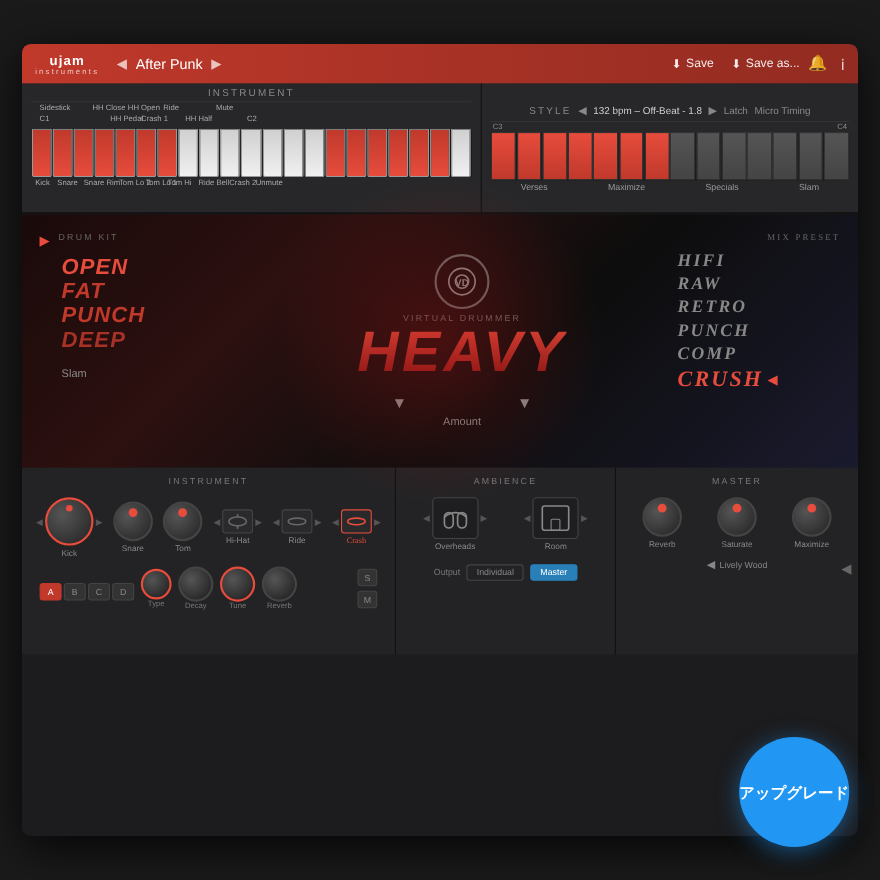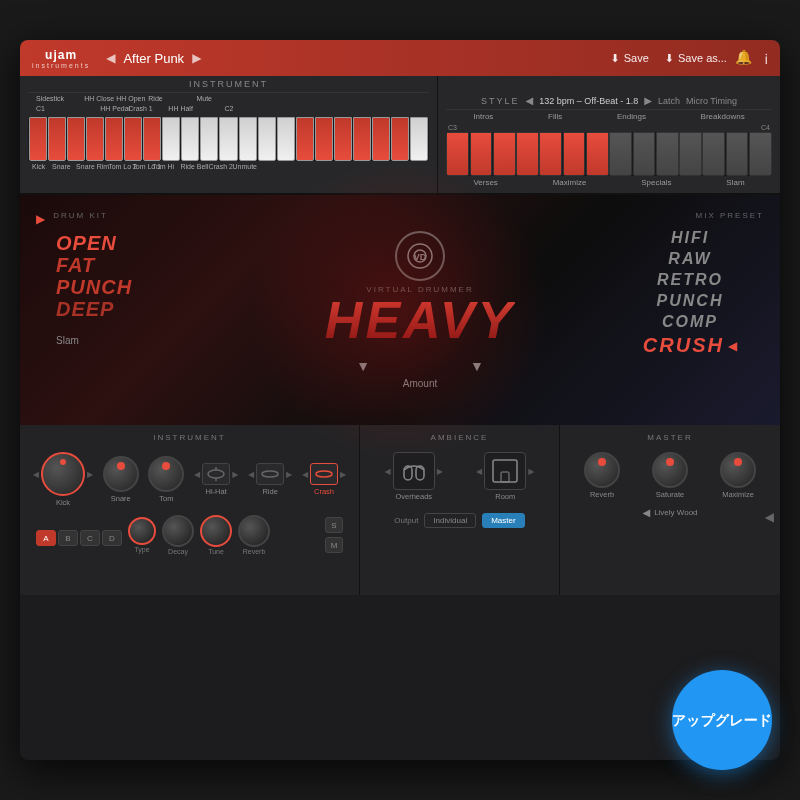--- a/index.html
+++ b/index.html
@@ -277,23 +277,24 @@
       color: #888;
       font-size: 14px;
     }
 
     .mix-preset-panel {
       width: 180px;
       padding: 16px;
       display: flex;
       flex-direction: column;
       gap: 3px;
-      align-items: center;
+      align-items: flex-start;
       position: relative;
       z-index: 2;
+      font-family: Liberation Serif, serif;
     }
     .mix-preset-label {
       color: #666;
       font-size: 8px;
       letter-spacing: 2px;
       text-transform: uppercase;
       margin-bottom: 6px;
       align-self: flex-end;
     }
     .mix-preset-item {
@@ -664,26 +665,20 @@
     <div class="style-panel">
       <div class="style-title-bar">
         <span class="style-title-label">STYLE</span>
         <span class="style-arrow">◀</span>
         <span class="style-bpm">132 bpm – Off-Beat - 1.8</span>
         <span class="style-arrow">▶</span>
         <span class="style-latch">Latch</span>
         <span class="style-micro">Micro Timing</span>
       </div>
 
-      <div class="style-categories">
-        <span class="style-cat">Intros</span>
-        <span class="style-cat">Fills</span>
-        <span class="style-cat">Endings</span>
-        <span class="style-cat">Breakdowns</span>
-      </div>
 
       <div style="display:flex;justify-content:space-between;padding:1px 2px;">
         <span style="color:#888;font-size:7px;">C3</span>
         <span style="color:#888;font-size:7px;">C4</span>
       </div>
 
       <div class="style-keyboard-container">
         <div class="style-white-keys">
           <div class="style-white-key lit"></div>
           <div class="style-white-key lit"></div>
@@ -827,21 +822,21 @@
         <div class="inst-knob-item">
           <div style="display:flex;align-items:center;gap:2px;">
             <span style="color:#555;font-size:8px;">◀</span>
             <div style="width:28px;height:22px;border:1px solid #e74c3c;border-radius:3px;background:#2a2a2c;display:flex;align-items:center;justify-content:center;">
               <svg width="20" height="14" viewBox="0 0 20 14">
                   <ellipse cx="10" cy="7" rx="8" ry="3" fill="none" stroke="#e74c3c" stroke-width="1.5"></ellipse>
                 </svg>
             </div>
             <span style="color:#555;font-size:8px;">▶</span>
           </div>
-          <span class="knob-label" style="color:#e74c3c;">Crash</span>
+          <span class="knob-label" style="color:#e74c3c;font-family:Liberation Serif, serif;">Crash</span>
         </div>
       </div>
 
       <div style="display:flex;align-items:center;gap:6px;padding:4px 8px 0 8px;">
         <div class="channel-btns">
           <div class="ch-btn active-ch">A</div>
           <div class="ch-btn">B</div>
           <div class="ch-btn">C</div>
           <div class="ch-btn">D</div>
         </div>

